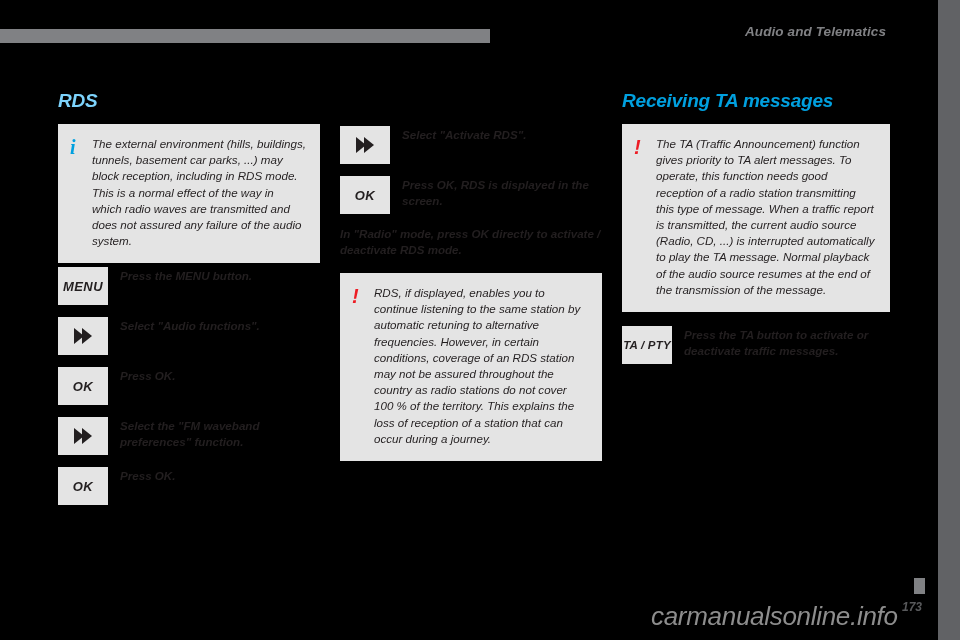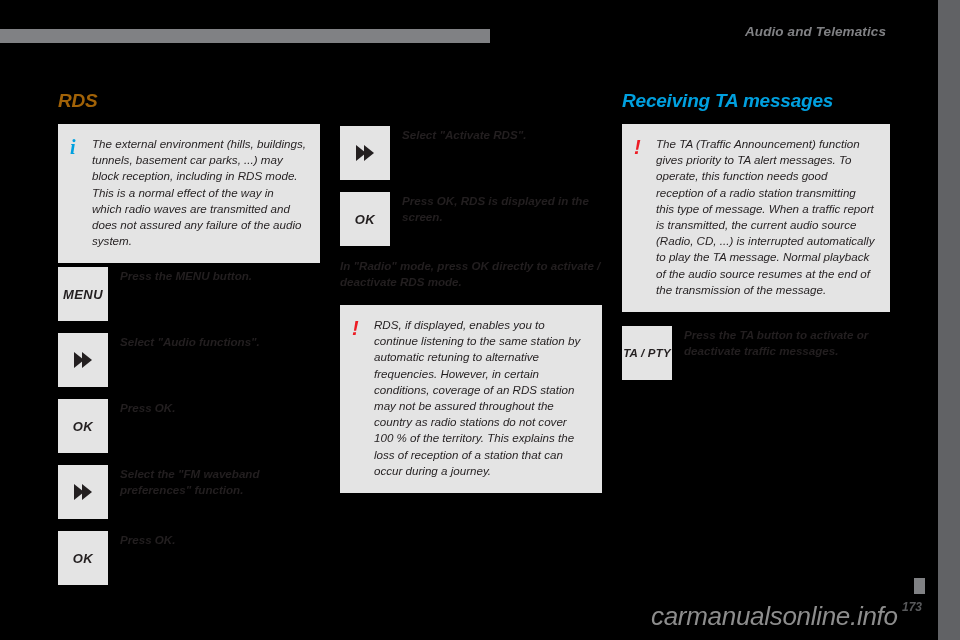--- a/index.html
+++ b/index.html
@@ -54,21 +54,21 @@
 
   
   .col { position: absolute; top: 90px; }
   .col-1 { left: 58px;  width: 262px; }
   .col-2 { left: 340px; width: 262px; }
   .col-3 { left: 622px; width: 268px; }
 
   h2.section-title {
     font-size: 19px;
     font-weight: bold;
-    color: #a16207;
+    color: #7dd3fc;
     letter-spacing: -0.2px;
     margin-bottom: 12px;
     white-space: nowrap;
   }
   h2.section-title.blue { color: #00a0df; }
 
   
   .note {
     background: #e4e4e4;
     padding: 12px 14px 14px 12px;
@@ -93,21 +93,21 @@
 
   
   .steps { margin-top: 4px; }
   .step {
     display: flex;
     align-items: flex-start;
     margin-bottom: 12px;
   }
   .key {
     flex: 0 0 50px;
-    height: 54px;
+    height: 38px;
     background: #e4e4e4;
     display: flex;
     align-items: center;
     justify-content: center;
     font-size: 13px;
     font-weight: bold;
     color: #231f20;
     letter-spacing: 0.4px;
   }
   .key.small { font-size: 11.5px; letter-spacing: 0.2px; }

